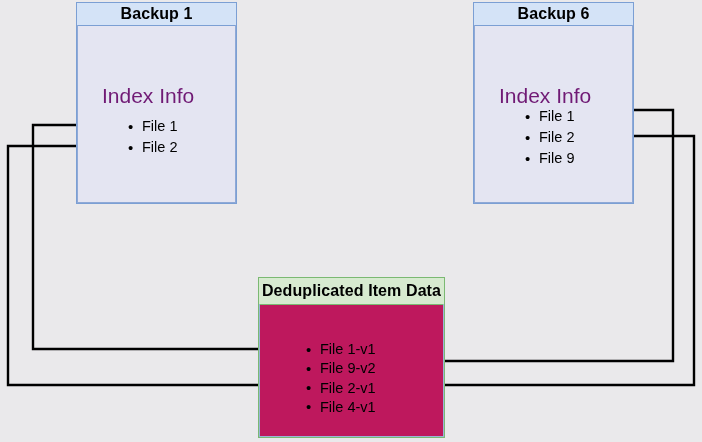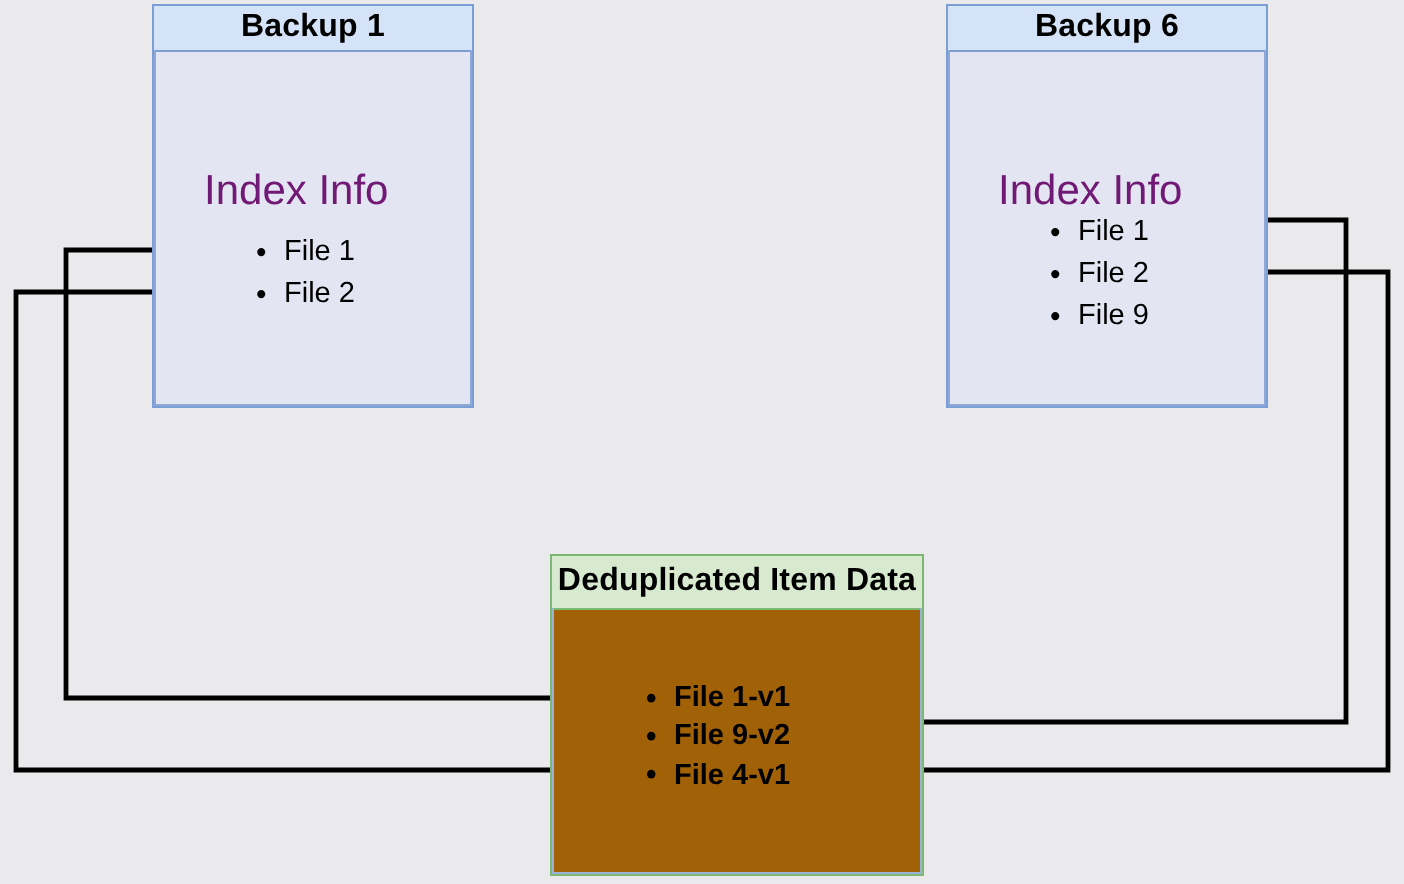--- a/index.html
+++ b/index.html
@@ -66,22 +66,21 @@
   }
   .box.blue .box-body {
     border: 1.1px solid #8fa9d6;
     border-top: none;
     background: transparent;
   }
 
   
   .box.green {
     border: 1.6px solid #7bb972;
-    background: #a16207;
-    margin-left: 17px;
+    background: #be185d;
   }
   .box.green .box-header {
     background: #d7ead0;
     border-bottom: 1.6px solid #7bb972;
     height: 27px;
   }
   .box.green .box-body {
     top: 26px;
     border: 1.1px solid #9ab4d8;
     border-top: none;
@@ -119,21 +118,21 @@
     content: "\2022";
     position: absolute;
     left: 0;
     top: -0.5px;
     font-size: 15px;
     color: #000;
   }
   #backup1 .file-list { left: 51px; top: 113px; }
   #backup2 .file-list { left: 51px; top: 103px; }
   #dedup   .file-list { left: 47px; top: 62px; }
-  #dedup   .file-list li { line-height: 19.3px; font-weight: bold; }
+  #dedup   .file-list li { line-height: 19.3px; }
 </style>
 </head>
 <body>
 
 <div id="canvas">
 
   <svg id="wires" viewBox="0 0 702 442" width="702" height="442">
     <defs>
       <marker id="arrowR" markerWidth="9" markerHeight="9" refX="8.4" refY="3.1" orient="auto" markerUnits="strokeWidth">
         <path d="M0,0 L8.6,3.1 L0,6.2 z" fill="#000"></path>
@@ -183,17 +182,18 @@
   </div>
 
   <div class="box green" id="dedup">
     <div class="box-header">
       <span>Deduplicated Item Data</span>
     </div>
     <div class="box-body"></div>
     <ul class="file-list">
       <li>File 1-v1</li>
       <li>File 9-v2</li>
+      <li>File 2-v1</li>
       <li>File 4-v1</li>
     </ul>
   </div>
 
 </div>
 
 </body></html>

